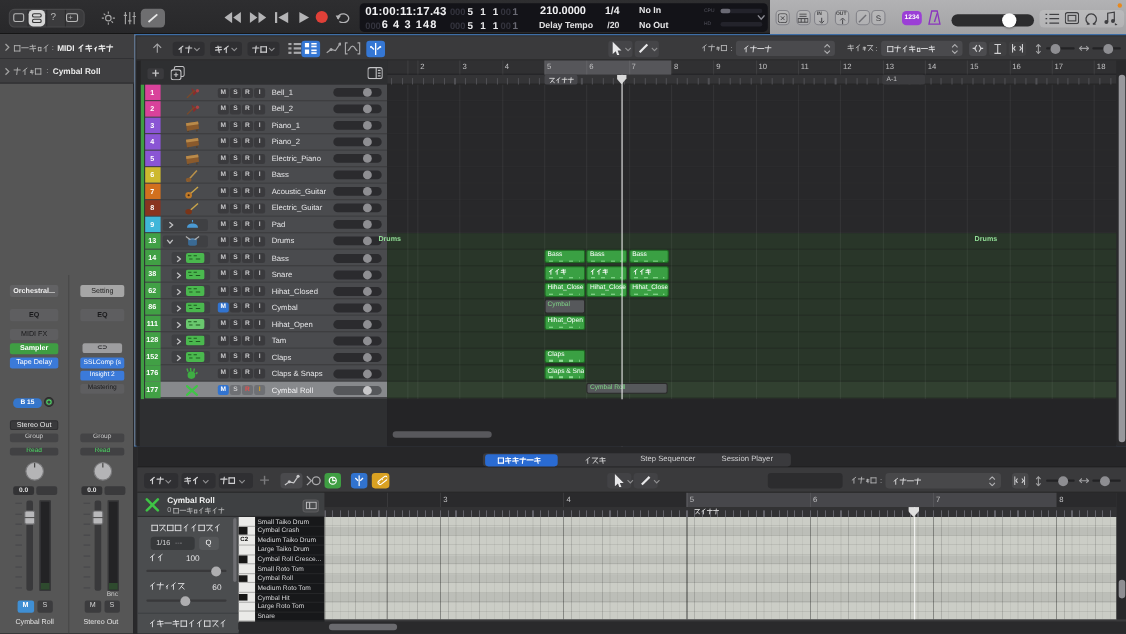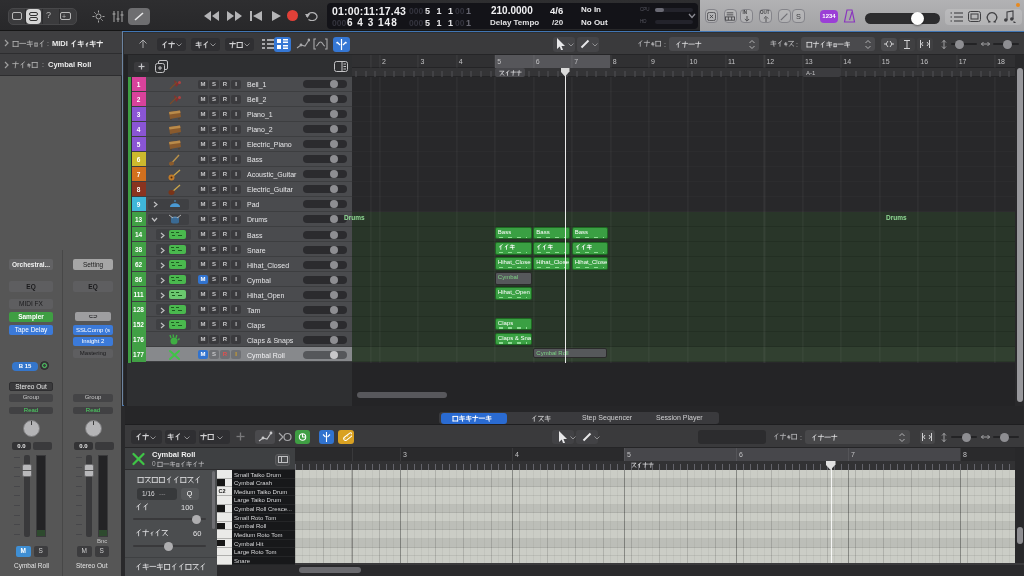--- a/index.html
+++ b/index.html
@@ -70,21 +70,21 @@
 <div class="ab" style="left:409px;top:7px;font-size:8.5px;color:#34343e;font-weight:700;white-space:nowrap;line-height:1;">000</div>
 <div class="ab" style="left:425px;top:7px;font-size:9px;color:#e8e8ea;font-weight:700;white-space:nowrap;line-height:1;letter-spacing:2px">5 1 1</div>
 <div class="ab" style="left:455px;top:7px;font-size:8.5px;color:#34343e;font-weight:700;white-space:nowrap;line-height:1;">00</div>
 <div class="ab" style="left:466px;top:7px;font-size:9px;color:#6a6a74;font-weight:700;white-space:nowrap;line-height:1;">1</div>
 <div class="ab" style="left:409px;top:19px;font-size:8.5px;color:#34343e;font-weight:700;white-space:nowrap;line-height:1;">000</div>
 <div class="ab" style="left:425px;top:19px;font-size:9px;color:#e8e8ea;font-weight:700;white-space:nowrap;line-height:1;letter-spacing:2px">5 1 1</div>
 <div class="ab" style="left:455px;top:19px;font-size:8.5px;color:#34343e;font-weight:700;white-space:nowrap;line-height:1;">00</div>
 <div class="ab" style="left:466px;top:19px;font-size:9px;color:#6a6a74;font-weight:700;white-space:nowrap;line-height:1;">1</div>
 <div class="ab" style="left:491px;top:6px;font-size:10px;color:#f0f0f2;font-weight:700;white-space:nowrap;line-height:1;">210.0000</div>
 <div class="ab" style="left:490px;top:19px;font-size:8px;color:#e0e0e2;font-weight:700;white-space:nowrap;line-height:1;">Delay Tempo</div>
-<div class="ab" style="left:550px;top:6px;font-size:9.5px;color:#f0f0f2;font-weight:700;white-space:nowrap;line-height:1;">4/6</div>
+<div class="ab" style="left:550px;top:6px;font-size:9.5px;color:#f0f0f2;font-weight:700;white-space:nowrap;line-height:1;">1/4</div>
 <div class="ab" style="left:552px;top:19px;font-size:8px;color:#e0e0e2;font-weight:700;white-space:nowrap;line-height:1;">/20</div>
 <div class="ab" style="left:581px;top:6px;font-size:8px;color:#e8e8ea;font-weight:700;white-space:nowrap;line-height:1;">No In</div>
 <div class="ab" style="left:581px;top:19px;font-size:8px;color:#e8e8ea;font-weight:700;white-space:nowrap;line-height:1;">No Out</div>
 <div class="ab" style="left:640px;top:8px;font-size:4.5px;color:#55555f;font-weight:400;white-space:nowrap;line-height:1;">CPU</div>
 <div class="ab" style="left:655px;top:8px;width:38px;height:4px;background:#23232b;border-radius:2px"></div>
 <div class="ab" style="left:655px;top:8px;width:9px;height:4px;background:#6a6a74;border-radius:2px"></div>
 <div class="ab" style="left:640px;top:20px;font-size:4.5px;color:#55555f;font-weight:400;white-space:nowrap;line-height:1;">HD</div>
 <div class="ab" style="left:655px;top:20px;width:38px;height:4px;background:#23232b;border-radius:2px"></div>
 <svg class="ab" style="left:688px;top:13px" width="8" height="6" viewBox="0 0 8 6">
     <polyline points="1,1 4,4.5 7,1" fill="none" stroke="#8a8a92" stroke-width="1.3"></polyline>
@@ -1336,21 +1336,21 @@
 <div class="ab" style="left:135px;top:503px">
     <svg width="14" height="8" style="display:block;opacity:1.0" viewBox="0 0 14 8">
       <g stroke="#e2e2e4" stroke-width="0.82" stroke-linecap="round">
         <line x1="5.3" y1="0.9" x2="1.8" y2="3.8"></line>
         <line x1="3.6" y1="2.6" x2="3.6" y2="6.8"></line>
         <line x1="12.5" y1="0.9" x2="8.9" y2="3.8"></line>
         <line x1="10.7" y1="2.6" x2="10.7" y2="6.8"></line>
       </g>
     </svg>
   </div>
-<div class="ab" style="left:181px;top:503.5px;font-size:7.5px;color:#e2e2e4;font-weight:400;white-space:nowrap;line-height:1;">100</div>
+<div class="ab" style="left:169px;top:503.5px;font-size:7.5px;color:#e2e2e4;font-weight:400;white-space:nowrap;line-height:1;">100</div>
 <div class="ab" style="left:133px;top:518px;width:73px;height:2px;background:#39393b;border-radius:1px"></div>
 <div class="ab" style="left:192px;top:514.5px;width:9px;height:9px;border-radius:50%;background:#aeaeb0"></div>
 <div class="ab" style="left:135px;top:529px">
     <svg width="33" height="8" style="display:block;opacity:1.0" viewBox="0 0 33 8">
       <g stroke="#e2e2e4" stroke-width="0.82" stroke-linecap="round">
         <line x1="5.3" y1="0.9" x2="1.8" y2="3.8"></line>
         <line x1="3.6" y1="2.6" x2="3.6" y2="6.8"></line>
         <line x1="7.8" y1="2.6" x2="13.5" y2="2.6"></line>
         <line x1="11.0" y1="0.8" x2="10.3" y2="6.8"></line>
         <line x1="17.8" y1="2.8" x2="16.1" y2="4.5"></line>

